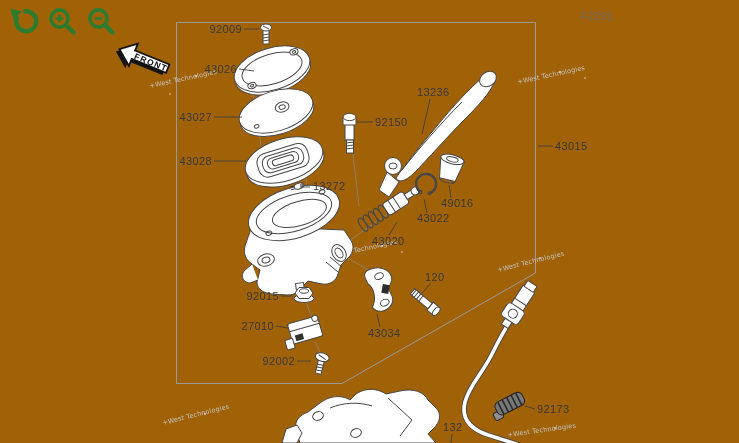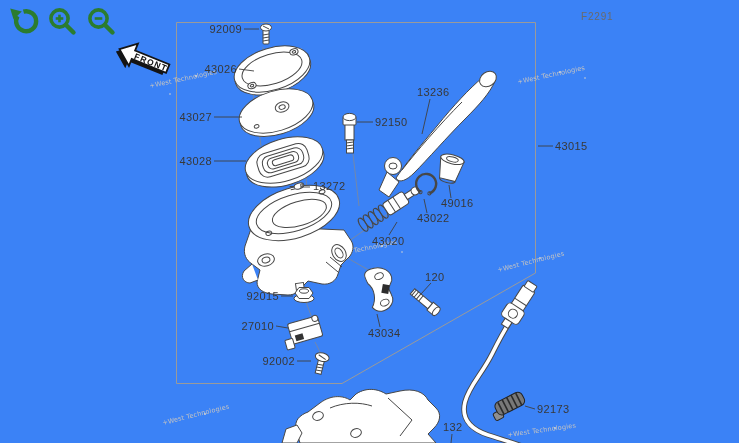--- a/index.html
+++ b/index.html
@@ -1,16 +1,16 @@
 <!DOCTYPE html>
 <html><head>
 <meta charset="utf-8">
 <style>
   html,body{margin:0;padding:0;background:#fff;}
-  #app{position:relative;width:739px;height:443px;background:#3b82f6;overflow:hidden;
+  #app{position:relative;width:739px;height:443px;background:#a16207;overflow:hidden;
        font-family:"Liberation Sans",sans-serif;}
   .toolbar{position:absolute;top:6px;left:8px;display:flex;gap:8px;z-index:5;}
   .tb-btn{width:31px;height:31px;border:none;background:transparent;padding:0;cursor:pointer;}
   .tb-btn svg{display:block;}
   #diagram{position:absolute;top:0;left:0;}
   .pl{font:11px "Liberation Sans",sans-serif;fill:#383838;letter-spacing:.4px;}
   .fig{font:10px "Liberation Sans",sans-serif;fill:#6a6a6a;letter-spacing:.8px;}
   .wm{font:6.5px "DejaVu Sans",sans-serif;fill:#c3c3c3;letter-spacing:.2px;}
   .frt{font:bold 8.5px "Liberation Sans",sans-serif;fill:#101010;letter-spacing:1.2px;}
   .ln{stroke:#3f3f3f;stroke-width:.9;}

